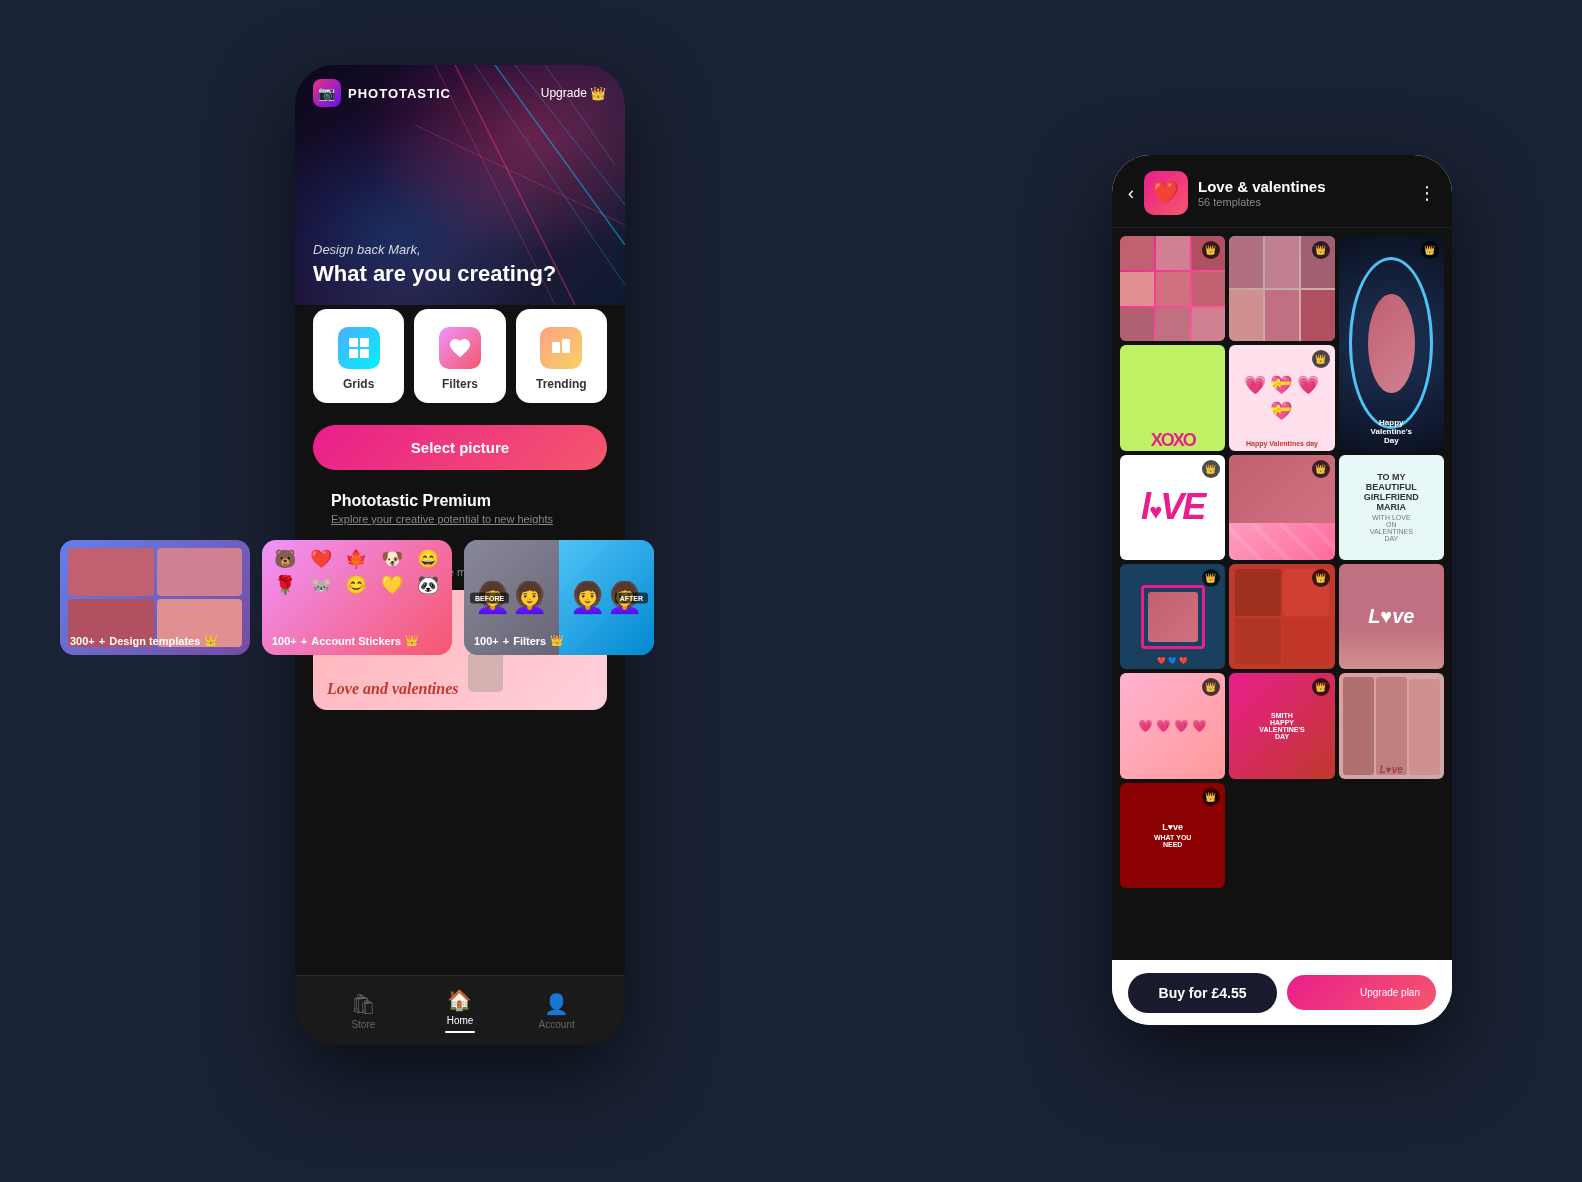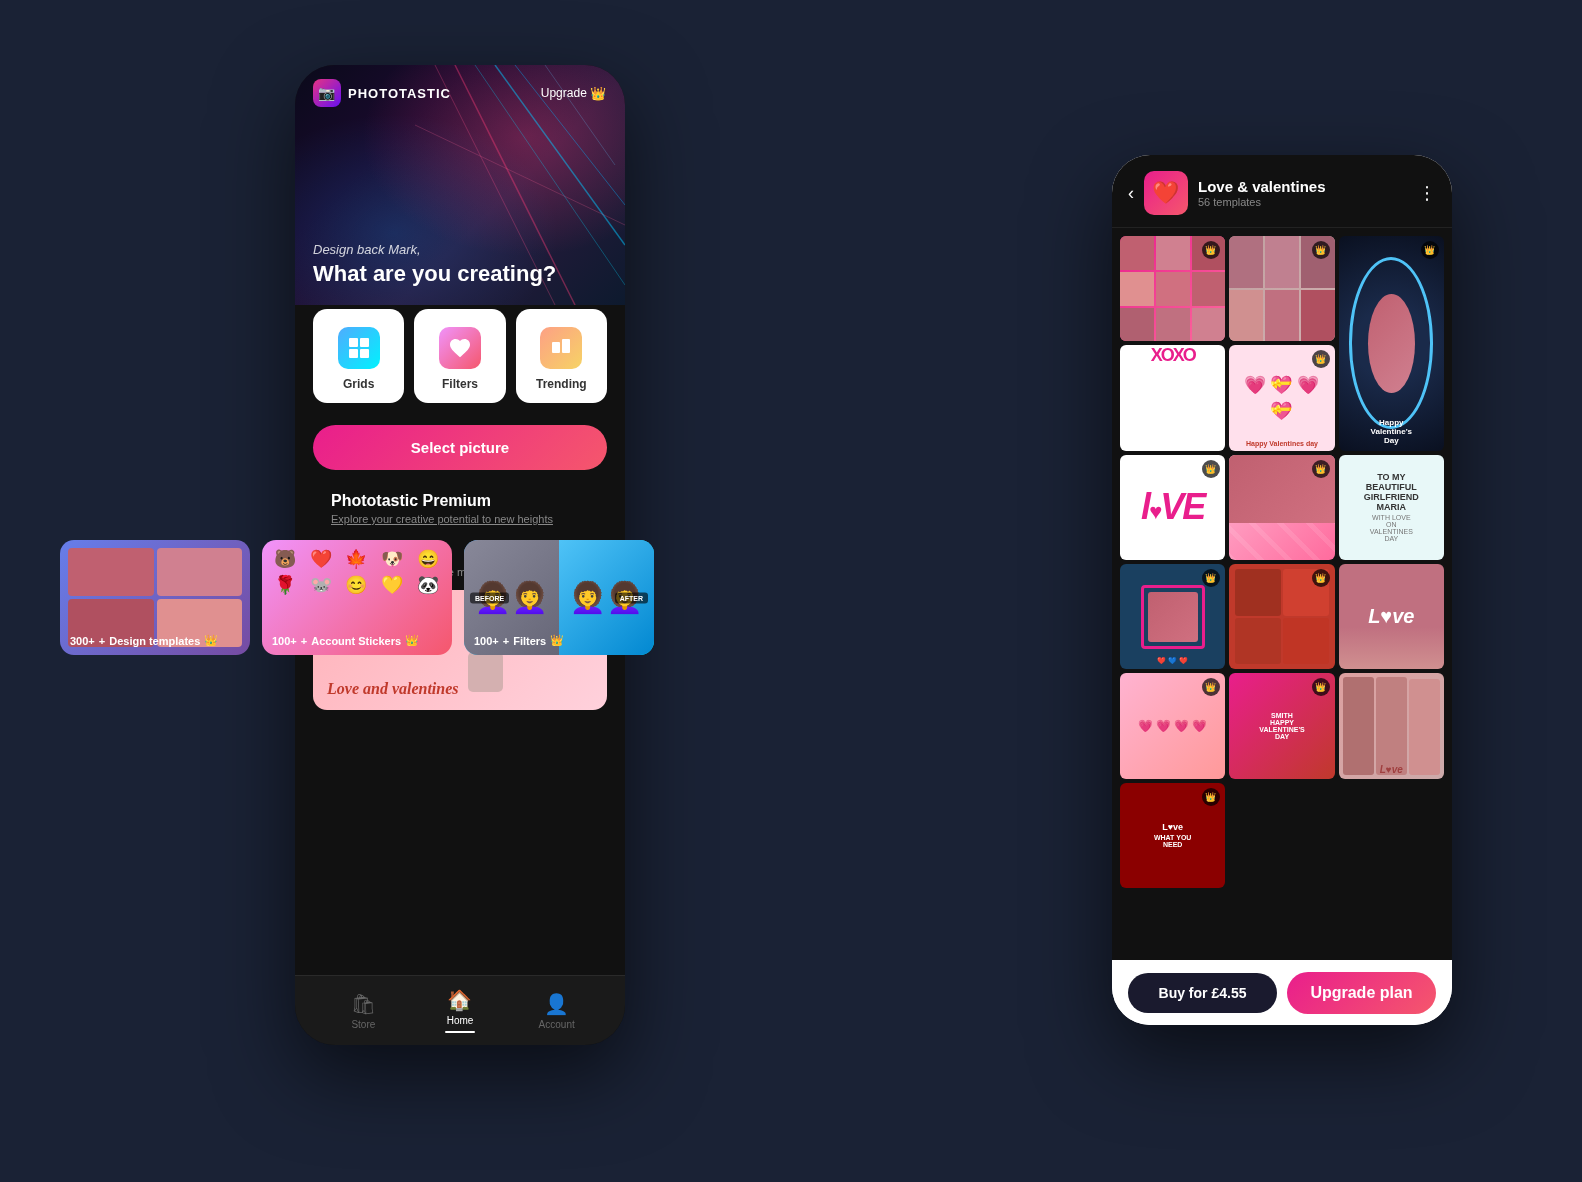--- a/index.html
+++ b/index.html
@@ -446,24 +446,24 @@
       text-align: center;
     }
 
     .upgrade-plan-btn {
       flex: 1;
       background: linear-gradient(135deg, #e91e8c, #f5576c);
       color: white;
       border: none;
       border-radius: 25px;
       padding: 12px 16px;
-      font-size: 16px;
-      font-weight: 700;
+      font-size: 10px;
+      font-weight: 400;
       cursor: pointer;
-      text-align: center;
+      text-align: right;
     }
 
     
     .t1 { background: linear-gradient(135deg, #e91e8c, #ff6b9d); }
 
     
     .photo-grid-template {
       display: grid;
       grid-template-columns: 1fr 1fr 1fr;
       gap: 2px;
@@ -814,21 +814,21 @@
         <div class="template-content" style="background:radial-gradient(circle, #1a2a4a 30%, #0a1020 100%); height:100%;">
           <div style="position:absolute;width:80%;height:80%;border:3px solid #4fc3f7;border-radius:50%;display:flex;align-items:center;justify-content:center;">
             <div style="width:60%;height:60%;background:linear-gradient(135deg,#c06070,#d08090);border-radius:50%;"></div>
           </div>
           <div style="position:absolute;bottom:6px;font-size:8px;color:white;font-weight:700;text-align:center;">Happy<br>Valentine's<br>Day</div>
         </div>
         <div class="crown-badge">👑</div>
       </div>
 
       <div class="template-item">
-        <div class="template-content" style="background:#ffffff; display:flex; align-items:flex-start; justify-content:center;">
+        <div class="template-content" style="background:#bef264; display:flex; align-items:flex-end; justify-content:center;">
           <div style="color:#e91e8c;font-size:18px;font-weight:900;letter-spacing:-2px;">XOXO</div>
         </div>
       </div>
 
       <div class="template-item">
         <div class="template-content" style="background:#ffe0ec;">
           <div style="display:flex;flex-wrap:wrap;gap:4px;padding:8px;justify-content:center;align-items:center;">
             <span style="font-size:18px;">💗</span>
             <span style="font-size:18px;">💝</span>
             <span style="font-size:18px;">💗</span>

